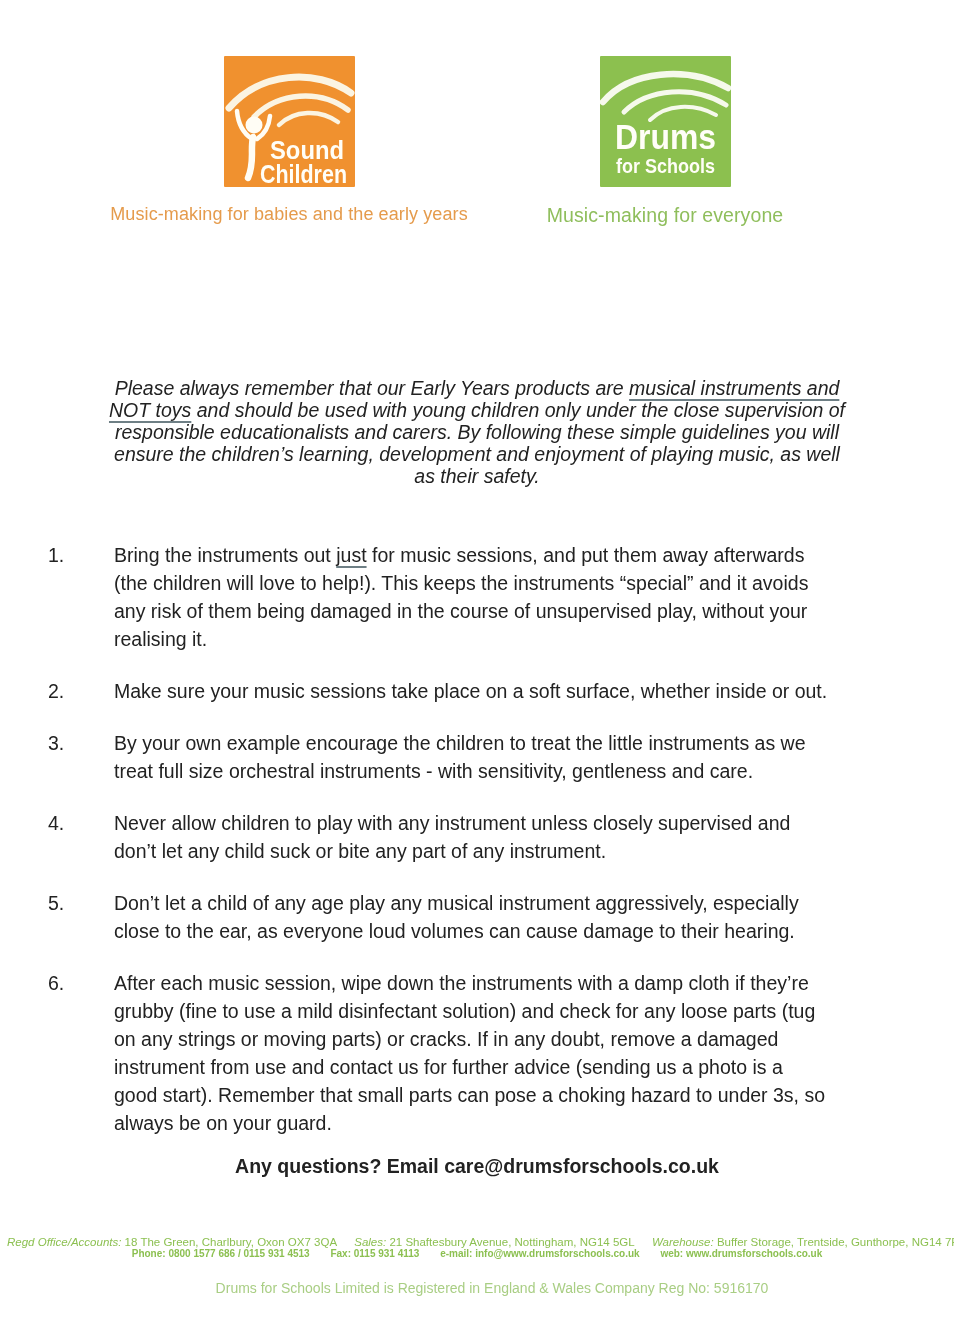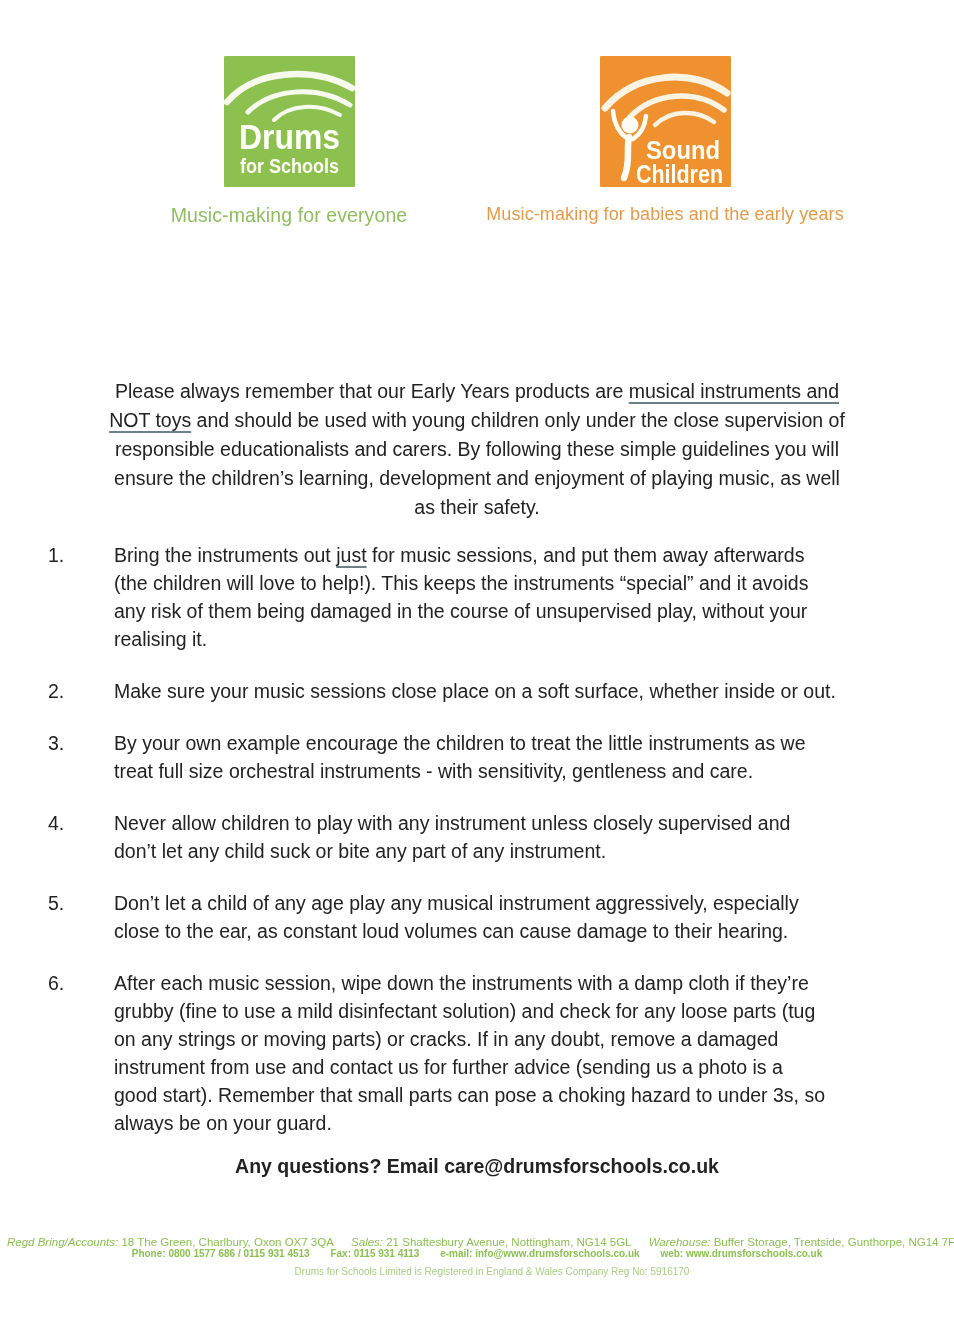--- a/index.html
+++ b/index.html
@@ -35,131 +35,131 @@
   .tagline{margin-top:17px;font-size:18px;letter-spacing:0.1px;}
   .tagline-orange{color:var(--tagline-orange);}
   .tagline-green{color:var(--tagline-green);font-size:19.5px;}
   
   .title-block{position:absolute;top:281px;left:0;right:0;text-align:center;}
   .title-block h1{font-size:37px;letter-spacing:-0.5px;color:#111;font-weight:bold;}
   .title-block h2{margin-top:9px;font-size:19.5px;font-weight:bold;color:#111;}
   
   .intro{
     position:absolute;top:377px;left:44px;right:44px;
-    font-size:19.5px;line-height:29px;
+    font-style:italic;font-size:19.5px;line-height:22px;
     text-align:center;white-space:pre-line;
   }
   .ul{text-decoration:underline;text-underline-offset:3.5px;text-decoration-thickness:1.5px;text-decoration-color:#6e7f85;}
   
   .guide-list{position:absolute;top:541px;left:48px;right:42px;list-style:none;}
   .guide-item{display:flex;margin-bottom:24px;font-size:19.5px;line-height:28px;}
   .guide-item .num{width:33px;flex:none;}
   .guide-item .body-text{flex:1;white-space:pre-line;margin-left:33px;}
   
   .questions{position:absolute;top:1155px;left:0;right:0;text-align:center;font-weight:bold;font-size:19.5px;}
   
   .footer{position:absolute;top:1236px;left:0;right:0;text-align:center;color:var(--footer-green);}
   .f-line1{font-size:11.5px;white-space:nowrap;}
   .f-line1 .seg{margin:0 7px;}
   .f-line1 .f-label{font-style:italic;}
   .f-line2{font-size:10px;font-weight:bold;white-space:nowrap;}
   .f-line2 .seg{margin:0 9px;}
-  .f-line3{margin-top:7px;font-size:10px;color:var(--footer-green-light);padding-left:30px;}
+  .f-line3{margin-top:21px;font-size:14px;color:var(--footer-green-light);padding-left:30px;}
 </style>
 </head>
 <body>
 
 <div class="page">
 
   <header class="logos">
-    <div class="brand">
-      <svg class="logo logo-green" viewBox="0 0 131 131" aria-hidden="true">
-        <rect class="bg" x="0" y="0" width="131" height="131" rx="1"></rect>
-        <g fill="none" stroke="#F6F9EC" stroke-linecap="round">
-          <path d="M3 46 C30 14 88 10 128 32" stroke-width="6.5"></path>
-          <path d="M24 56 C48 32 94 29 126 49" stroke-width="5"></path>
-          <path d="M50 64 C66 48 94 47 116 59" stroke-width="4"></path>
-        </g>
-        <text class="logo-text" x="15" y="93" font-size="35" textLength="101" lengthAdjust="spacingAndGlyphs">Drums</text>
-        <text class="logo-text" x="16" y="117" font-size="21" textLength="99" lengthAdjust="spacingAndGlyphs">for Schools</text>
-      </svg>
-      <div class="tagline tagline-green">Music-making for everyone</div>
-    </div>
-
     <div class="brand">
       <svg class="logo logo-orange" viewBox="0 0 131 131" aria-hidden="true">
         <rect class="bg" x="0" y="0" width="131" height="131" rx="1"></rect>
         <g fill="none" stroke="#FBF4E2" stroke-linecap="round">
           <path d="M5 52 C36 16 92 12 127 37" stroke-width="7"></path>
           <path d="M30 61 C54 36 96 33 124 54" stroke-width="5.5"></path>
           <path d="M55 69 C70 54 96 53 114 66" stroke-width="4.5"></path>
         </g>
         <g fill="none" stroke="#FFFDF5" stroke-linecap="round">
           <circle cx="30" cy="69" r="8.5" fill="#FFFDF5" stroke="none"></circle>
           <path d="M29 81 C26 95 31 105 24 122" stroke-width="6.5"></path>
           <path d="M28 83 C19 77 14 67 13 55" stroke-width="4.5"></path>
           <path d="M33 83 C41 78 45 70 46 60" stroke-width="4.5"></path>
         </g>
         <text class="logo-text" x="46" y="103" font-size="26" textLength="74" lengthAdjust="spacingAndGlyphs">Sound</text>
         <text class="logo-text" x="36" y="127" font-size="26" textLength="87" lengthAdjust="spacingAndGlyphs">Children</text>
       </svg>
       <div class="tagline tagline-orange">Music-making for babies and the early years</div>
+    </div>
+
+    <div class="brand">
+      <svg class="logo logo-green" viewBox="0 0 131 131" aria-hidden="true">
+        <rect class="bg" x="0" y="0" width="131" height="131" rx="1"></rect>
+        <g fill="none" stroke="#F6F9EC" stroke-linecap="round">
+          <path d="M3 46 C30 14 88 10 128 32" stroke-width="6.5"></path>
+          <path d="M24 56 C48 32 94 29 126 49" stroke-width="5"></path>
+          <path d="M50 64 C66 48 94 47 116 59" stroke-width="4"></path>
+        </g>
+        <text class="logo-text" x="15" y="93" font-size="35" textLength="101" lengthAdjust="spacingAndGlyphs">Drums</text>
+        <text class="logo-text" x="16" y="117" font-size="21" textLength="99" lengthAdjust="spacingAndGlyphs">for Schools</text>
+      </svg>
+      <div class="tagline tagline-green">Music-making for everyone</div>
     </div>
   </header>
 
 
   <p class="intro"><span>Please always remember that our Early Years products are </span><span class="ul">musical instruments and
 NOT toys</span><span> and should be used with young children only under the close supervision of
 responsible educationalists and carers. By following these simple guidelines you will
 ensure the children’s learning, development and enjoyment of playing music, as well
 as their safety.</span></p>
 
   <ol class="guide-list">
     <li class="guide-item">
       <span class="num">1.</span>
       <div class="body-text"><span>Bring the instruments out </span><span class="ul">just</span><span> for music sessions, and put them away afterwards
 (the children will love to help!). This keeps the instruments “special” and it avoids
 any risk of them being damaged in the course of unsupervised play, without your
 realising it.</span></div>
     </li>
     <li class="guide-item">
       <span class="num">2.</span>
-      <div class="body-text">Make sure your music sessions close place on a soft surface, whether inside or out.</div>
+      <div class="body-text">Make sure your music sessions take place on a soft surface, whether inside or out.</div>
     </li>
     <li class="guide-item">
       <span class="num">3.</span>
       <div class="body-text">By your own example encourage the children to treat the little instruments as we
 treat full size orchestral instruments - with sensitivity, gentleness and care.</div>
     </li>
     <li class="guide-item">
       <span class="num">4.</span>
       <div class="body-text">Never allow children to play with any instrument unless closely supervised and
 don’t let any child suck or bite any part of any instrument.</div>
     </li>
     <li class="guide-item">
       <span class="num">5.</span>
       <div class="body-text">Don’t let a child of any age play any musical instrument aggressively, especially
-close to the ear, as constant loud volumes can cause damage to their hearing.</div>
+close to the ear, as everyone loud volumes can cause damage to their hearing.</div>
     </li>
     <li class="guide-item">
       <span class="num">6.</span>
       <div class="body-text">After each music session, wipe down the instruments with a damp cloth if they’re
 grubby (fine to use a mild disinfectant solution) and check for any loose parts (tug
 on any strings or moving parts) or cracks. If in any doubt, remove a damaged
 instrument from use and contact us for further advice (sending us a photo is a
 good start). Remember that small parts can pose a choking hazard to under 3s, so
 always be on your guard.</div>
     </li>
   </ol>
 
   <p class="questions">Any questions? Email care@drumsforschools.co.uk</p>
 
   <footer class="footer">
     <div class="f-line1">
-      <span class="seg"><span class="f-label">Regd Bring/Accounts:</span><span> 18 The Green, Charlbury, Oxon OX7 3QA</span></span>
+      <span class="seg"><span class="f-label">Regd Office/Accounts:</span><span> 18 The Green, Charlbury, Oxon OX7 3QA</span></span>
       <span class="seg"><span class="f-label">Sales:</span><span> 21 Shaftesbury Avenue, Nottingham, NG14 5GL</span></span>
       <span class="seg"><span class="f-label">Warehouse:</span><span> Buffer Storage, Trentside, Gunthorpe, NG14 7FB</span></span>
     </div>
     <div class="f-line2">
       <span class="seg"><span>Phone:</span><span> 0800 1577 686 / 0115 931 4513</span></span>
       <span class="seg"><span>Fax:</span><span> 0115 931 4113</span></span>
       <span class="seg"><span>e-mail:</span><span> info@www.drumsforschools.co.uk</span></span>
       <span class="seg"><span>web:</span><span> www.drumsforschools.co.uk</span></span>
     </div>
     <div class="f-line3">Drums for Schools Limited is Registered in England &amp; Wales Company Reg No: 5916170</div>

